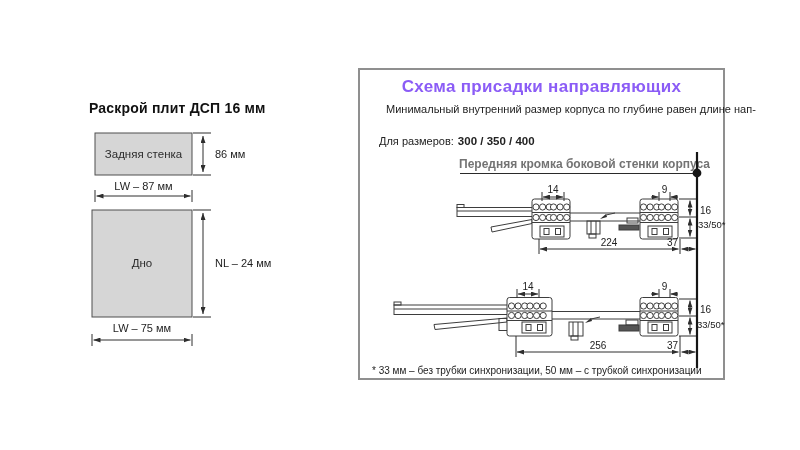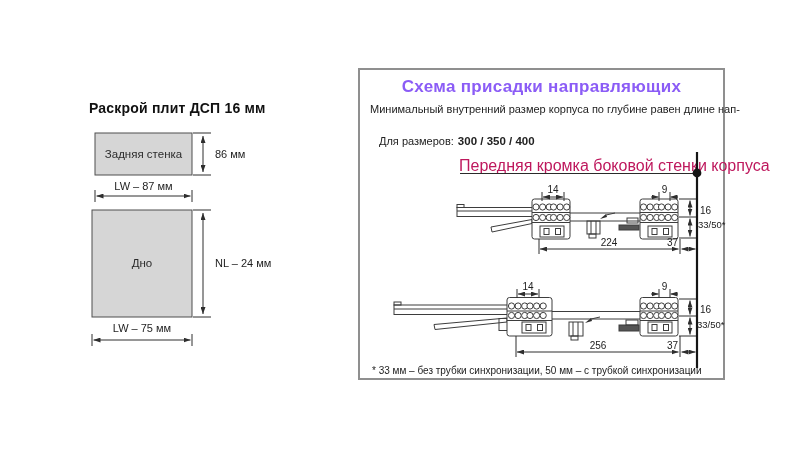--- a/index.html
+++ b/index.html
@@ -8,24 +8,24 @@
           font-family:"Liberation Sans", sans-serif;color:#1e1e1e;}
   .abs{position:absolute;}
   .cut-title{left:73px;top:100px;font-size:14px;font-weight:bold;letter-spacing:.2px;color:#111;margin-left:16px;}
   svg{display:block;overflow:visible;}
   svg text{font-family:"Liberation Sans", sans-serif;fill:#1e1e1e;}
   .dim-text{font-size:11px;}
   .rect-label{font-size:11.5px;fill:#2b2b2b;}
   .scheme-box{left:358px;top:68px;width:367px;height:312px;border:2px solid #8f8f8f;background:#fff;}
   .scheme-title{left:0;right:0;top:7px;text-align:center;font-size:17px;font-weight:bold;
                 letter-spacing:.3px;color:#8b5cf6;}
-  .note-line{left:10px;font-size:11px;white-space:nowrap;color:#222;}
+  .note-line{left:26px;font-size:11px;white-space:nowrap;color:#222;}
   .sec-label{left:19px;font-size:11px;white-space:nowrap;color:#222;text-align:right;}
   .sec-label b{font-size:11.5px;}
-  .front-label{left:99px;top:87px;font-size:16px;white-space:nowrap;color:#be185d;}
+  .front-label{left:99px;top:87px;font-size:12px;white-space:nowrap;color:#737373;font-weight:bold;}
   .footnote{left:12px;top:295px;font-size:10px;white-space:nowrap;color:#222;}
   .ddim{font-size:10px;fill:#222;}
   .ddim-s{font-size:9.5px;fill:#222;}
   .ln{stroke:#3d3d3d;stroke-width:1;fill:none;}
   .dln{stroke:#2e2e2e;stroke-width:1;fill:none;}
   .blk{fill:#fff;stroke:#3d3d3d;stroke-width:1;}
   .hole{fill:#fff;stroke:#3d3d3d;stroke-width:1;}
 </style>
 </head>
 <body>

